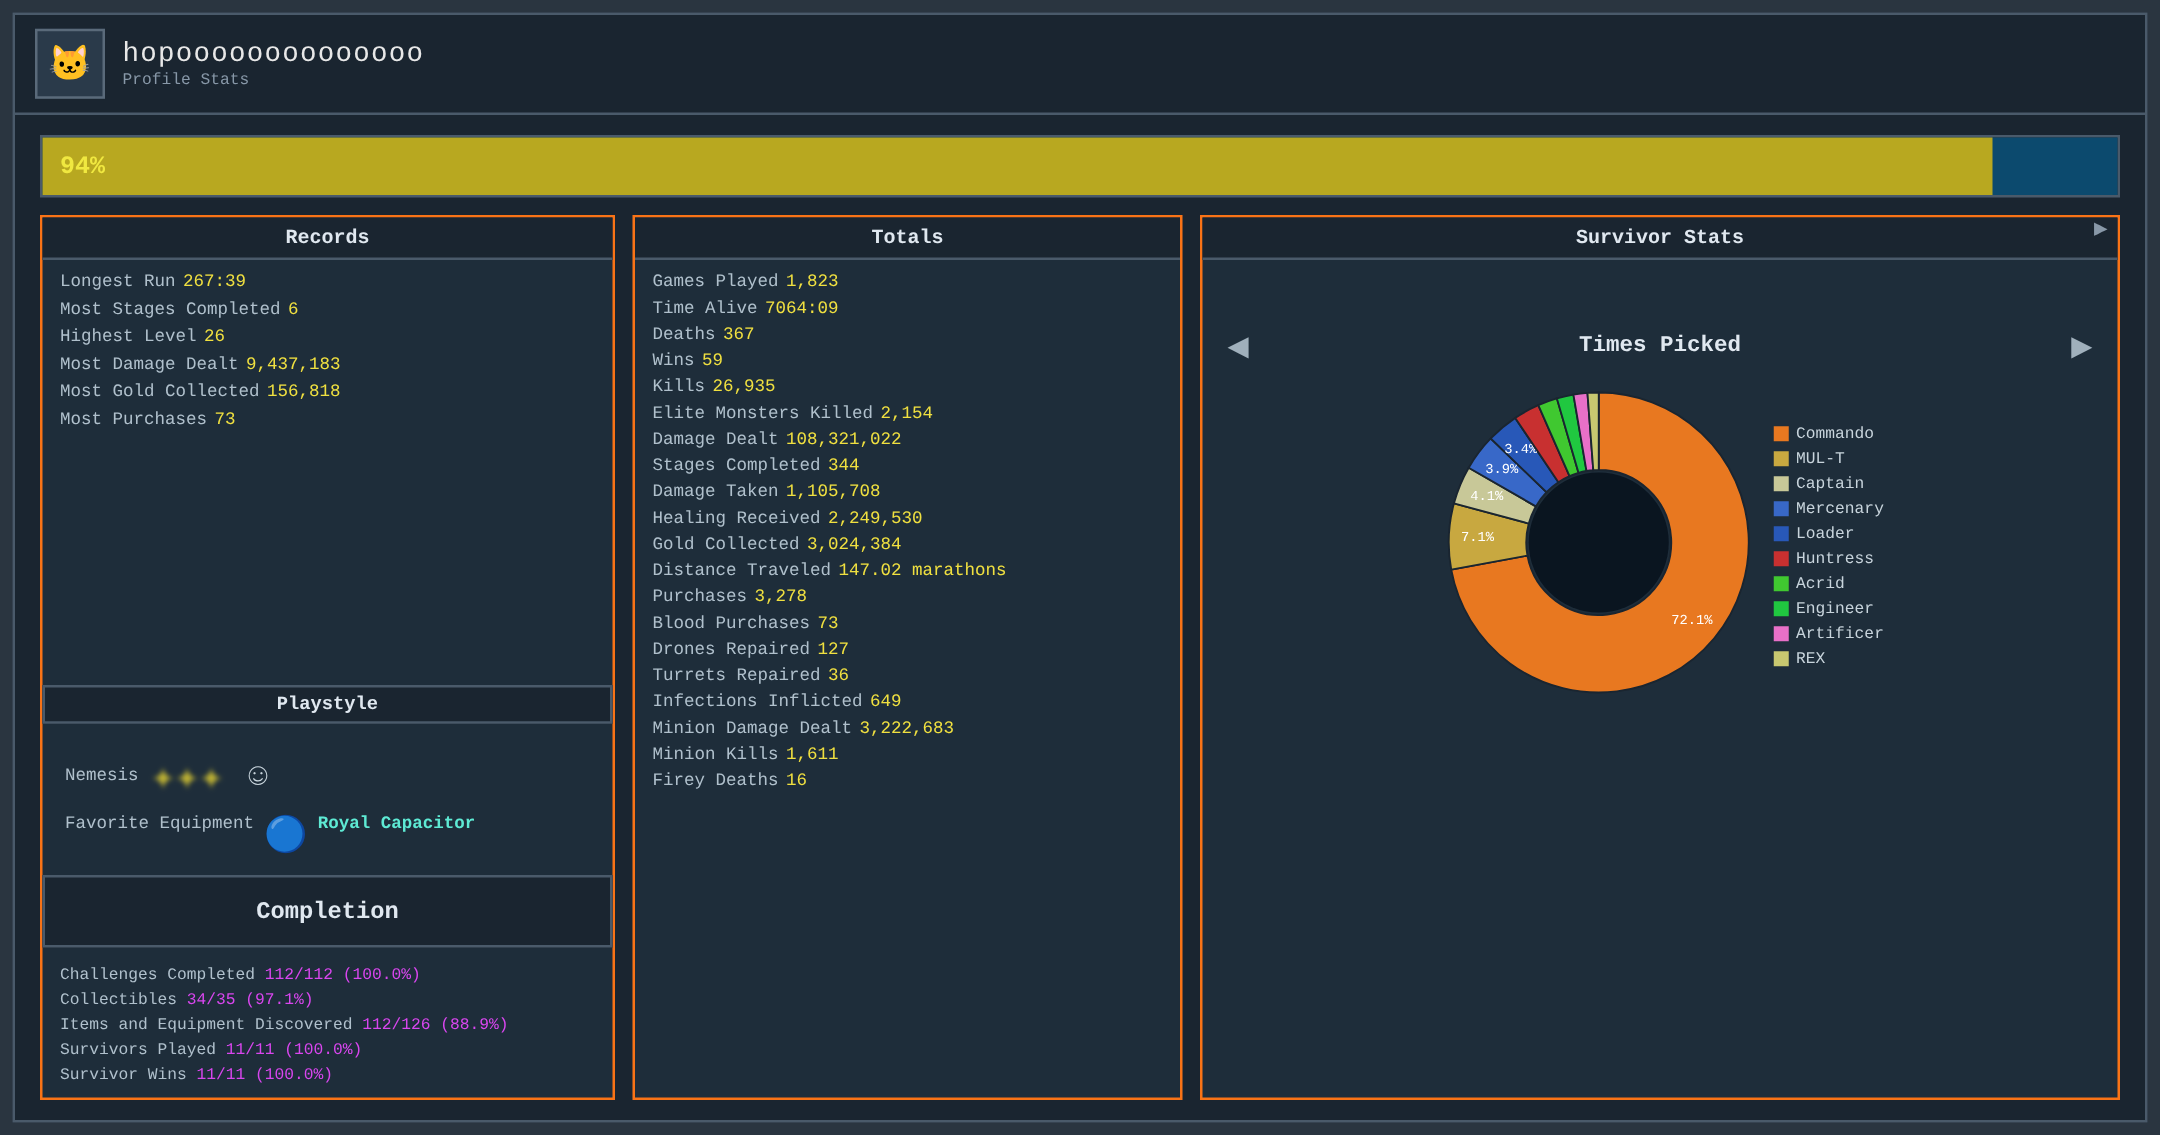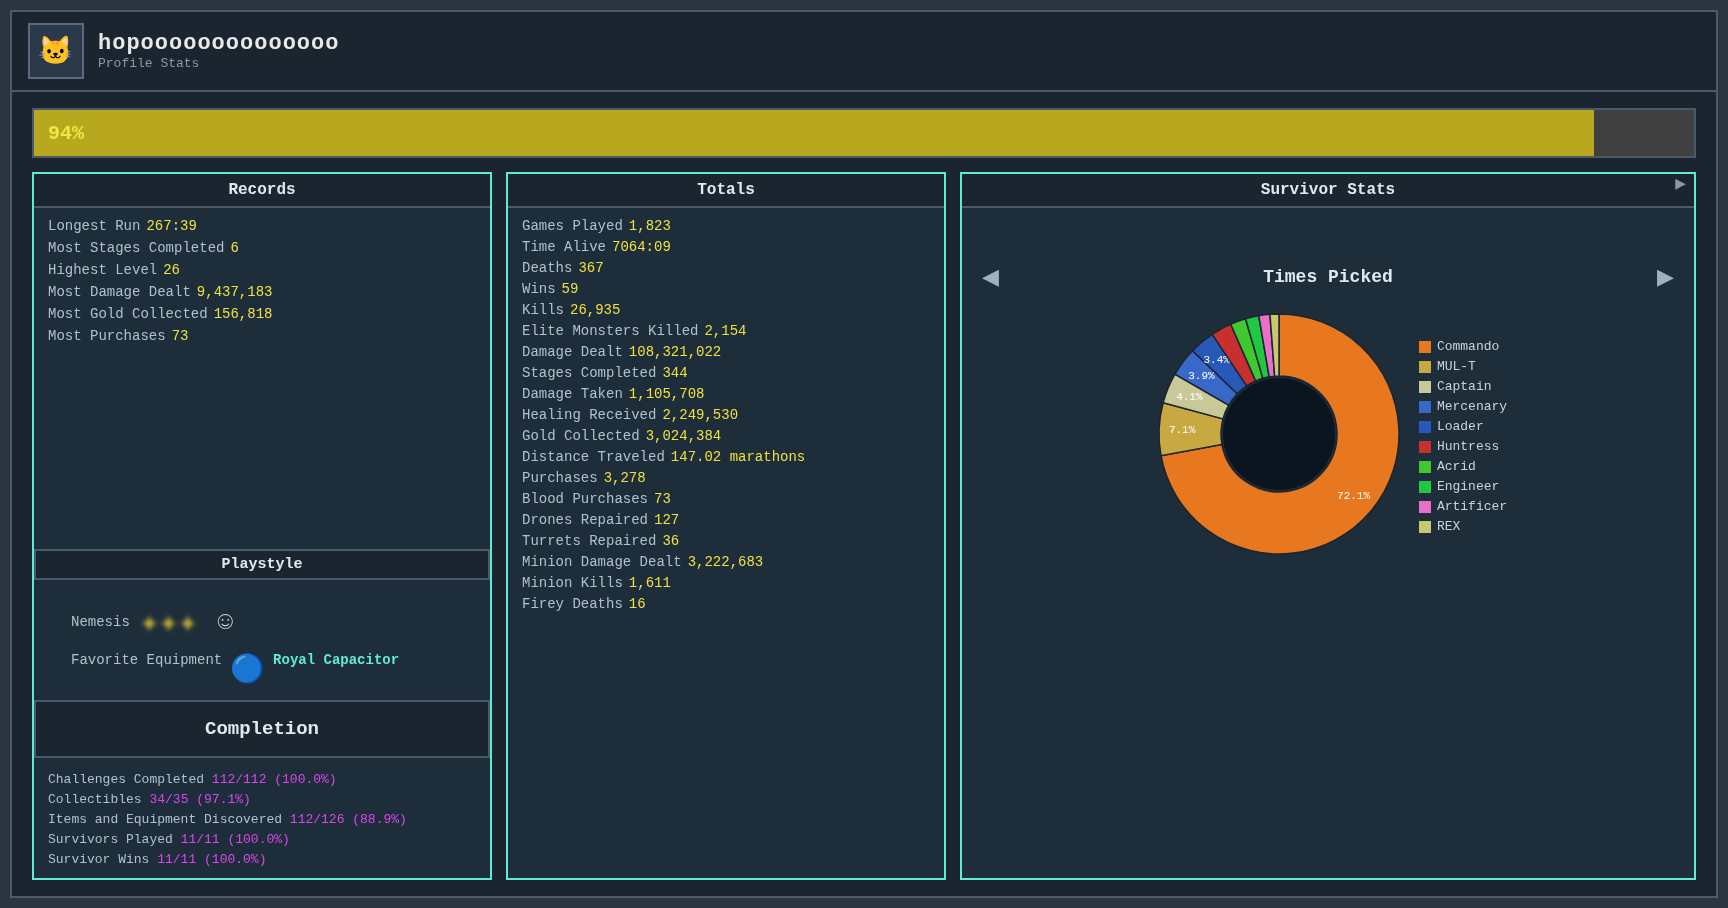--- a/index.html
+++ b/index.html
@@ -34,21 +34,21 @@
       border: 2px solid #5a6a7a;
       background: #2a3a4a;
       display: flex;
       align-items: center;
       justify-content: center;
       font-size: 28px;
     }
     .header-info { display: flex; flex-direction: column; }
     .username {
       font-size: 22px;
-      font-weight: bold;
+      font-weight: normal;
       color: #e8e8e8;
       letter-spacing: 1px;
     }
     .profile-label {
       font-size: 13px;
       color: #8898a8;
     }
     .main-content {
       flex: 1;
       padding: 16px 20px;
@@ -67,39 +67,39 @@
       color: #e8e8e8;
       font-size: 18px;
       font-weight: bold;
       padding: 10px 20px;
       min-width: 240px;
       text-align: center;
       border-right: 2px solid #4a5a6a;
     }
     .completion-bar-outer {
       flex: 1;
-      background: #404040;
+      background: #0c4a6e;
       height: 46px;
       position: relative;
     }
     .completion-bar-fill {
       background: #b8a820;
       height: 100%;
       display: flex;
       align-items: center;
       padding-left: 14px;
     }
     .completion-percent {
       color: #f0e840;
       font-size: 20px;
       font-weight: bold;
     }
     .panel {
       background: #1e2d3a;
-      border: 2px solid #5eead4;
+      border: 2px solid #f97316;
       display: flex;
       flex-direction: column;
     }
     .panel-left { flex: 0 0 460px; }
     .panel-center { flex: 0 0 440px; }
     .panel-right { flex: 1; gap: 46px; }
     .panel-header {
       background: #1a2530;
       border-bottom: 2px solid #4a5a6a;
       text-align: center;
@@ -290,21 +290,21 @@
               <span class="label">Most Gold Collected</span>
               <span class="value"> 156,818</span>
             </div>
             <div class="record-row">
               <span class="label">Most Purchases</span>
               <span class="value"> 73</span>
             </div>
           </div>
 
         <div class="sub-panel-header">Playstyle</div>
-        <div style="padding: 6px 8px; margin-left: 29px;">
+        <div style="padding: 6px 18px;">
           <div class="playstyle-row">
             <span style="font-size:14px;color:#b0c0cc;">Nemesis</span>
             <div class="playstyle-icons">
               <span style="font-size:32px;color:#f0e040;filter:blur(2px) brightness(0.8);font-weight:bold;">✦✦✦</span>
               <span style="font-size:26px;color:#c8d4dc;">☺</span>
             </div>
           </div>
           <div class="equip-row">
             <span>Favorite Equipment</span>
             <span class="equip-icon">🔵</span>
@@ -381,20 +381,24 @@
               <span class="label">Blood Purchases</span>
               <span class="value"> 73</span>
             </div>
             <div class="totals-row">
               <span class="label">Drones Repaired</span>
               <span class="value"> 127</span>
             </div>
             <div class="totals-row">
               <span class="label">Turrets Repaired</span>
               <span class="value"> 36</span>
+            </div>
+            <div class="totals-row">
+              <span class="label">Infections Inflicted</span>
+              <span class="value"> 649</span>
             </div>
             <div class="totals-row">
               <span class="label">Minion Damage Dealt</span>
               <span class="value"> 3,222,683</span>
             </div>
             <div class="totals-row">
               <span class="label">Minion Kills</span>
               <span class="value"> 1,611</span>
             </div>
             <div class="totals-row">

